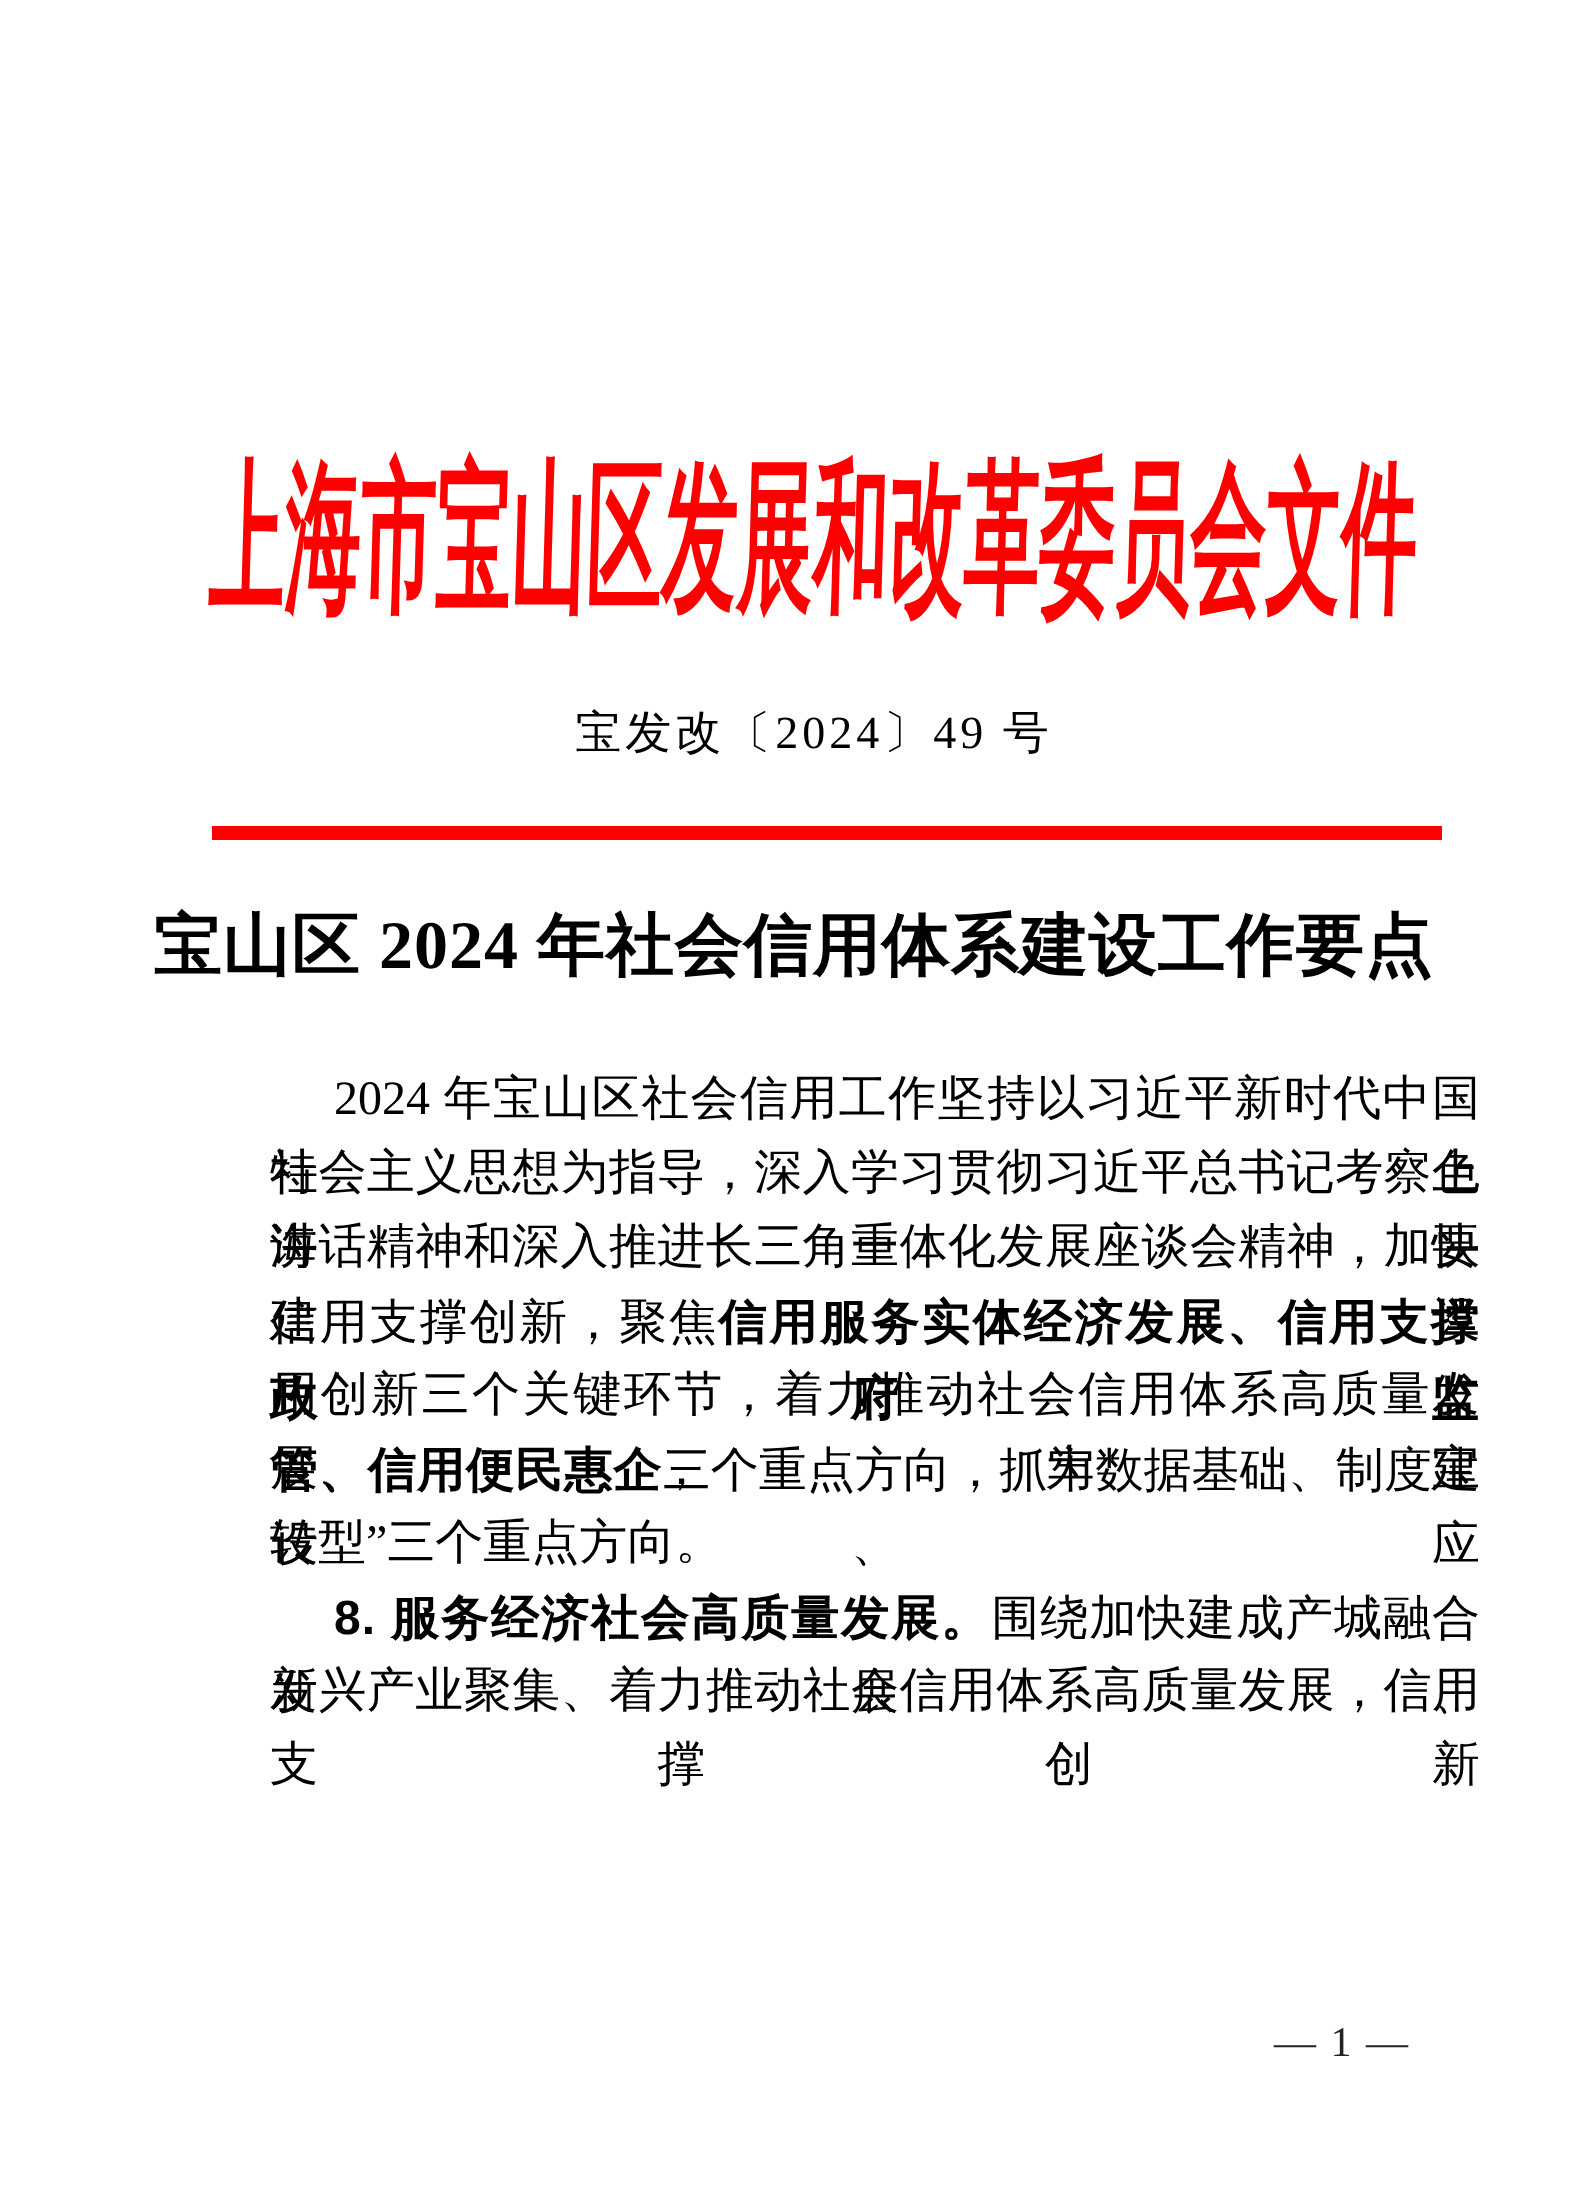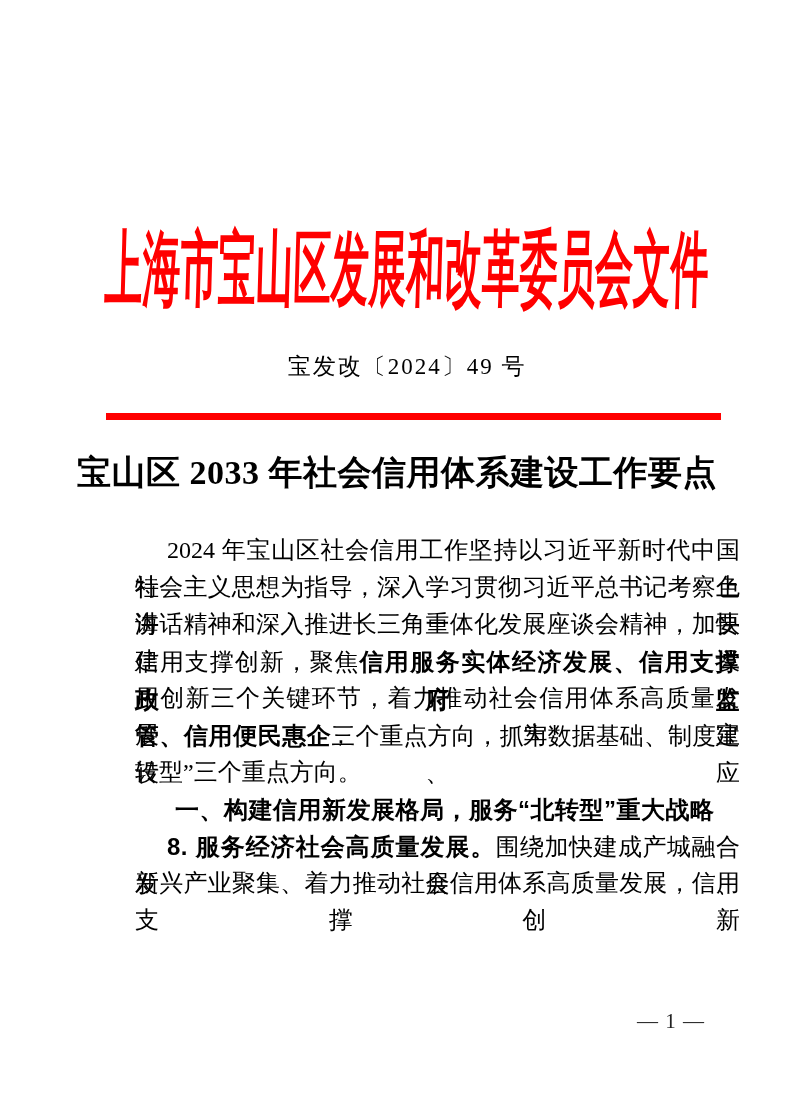--- a/index.html
+++ b/index.html
@@ -114,21 +114,21 @@
 <div class="page">
 
   <div class="banner-wrap">
     <span class="banner-text">上海市宝山区发展和改革委员会文件</span>
   </div>
 
   <div class="doc-number">宝发改〔2024〕49 号</div>
 
   <div class="red-line"></div>
 
-  <div class="doc-title">宝山区 2033 年社会信用体系建设工作要点</div>
+  <div class="doc-title">宝山区 2024 年社会信用体系建设工作要点</div>
 
   <div class="body-col">
 
     <div class="line jf ind-num">
       <span>2024 年宝山区社会信用工作坚持以习近平新时代中国特色</span>
     </div>
 
     <div class="line jf">
       <span>社会主义思想为指导，深入学习贯彻习近平总书记考察上海重要</span>
     </div>
@@ -147,23 +147,20 @@
 
     <div class="line jf">
       <span class="b-hei">管、信用便民惠企</span><span>三个重点方向，抓牢数据基础、制度建设、应</span>
     </div>
 
 
     <div class="line">
       <span>转型”三个重点方向。</span>
     </div>
 
-    <div class="line heading ind-cjk">
-      <span>一、构建信用新发展格局，服务“北转型”重大战略</span>
-    </div>
 
     <div class="line jf ind-num">
       <span class="b-hei">8. 服务经济社会高质量发展。</span><span>围绕加快建成产城融合发展、</span>
     </div>
 
     <div class="line jf">
       <span>新兴产业聚集、着力推动社会信用体系高质量发展，信用支撑创新</span>
     </div>
 
   </div>

